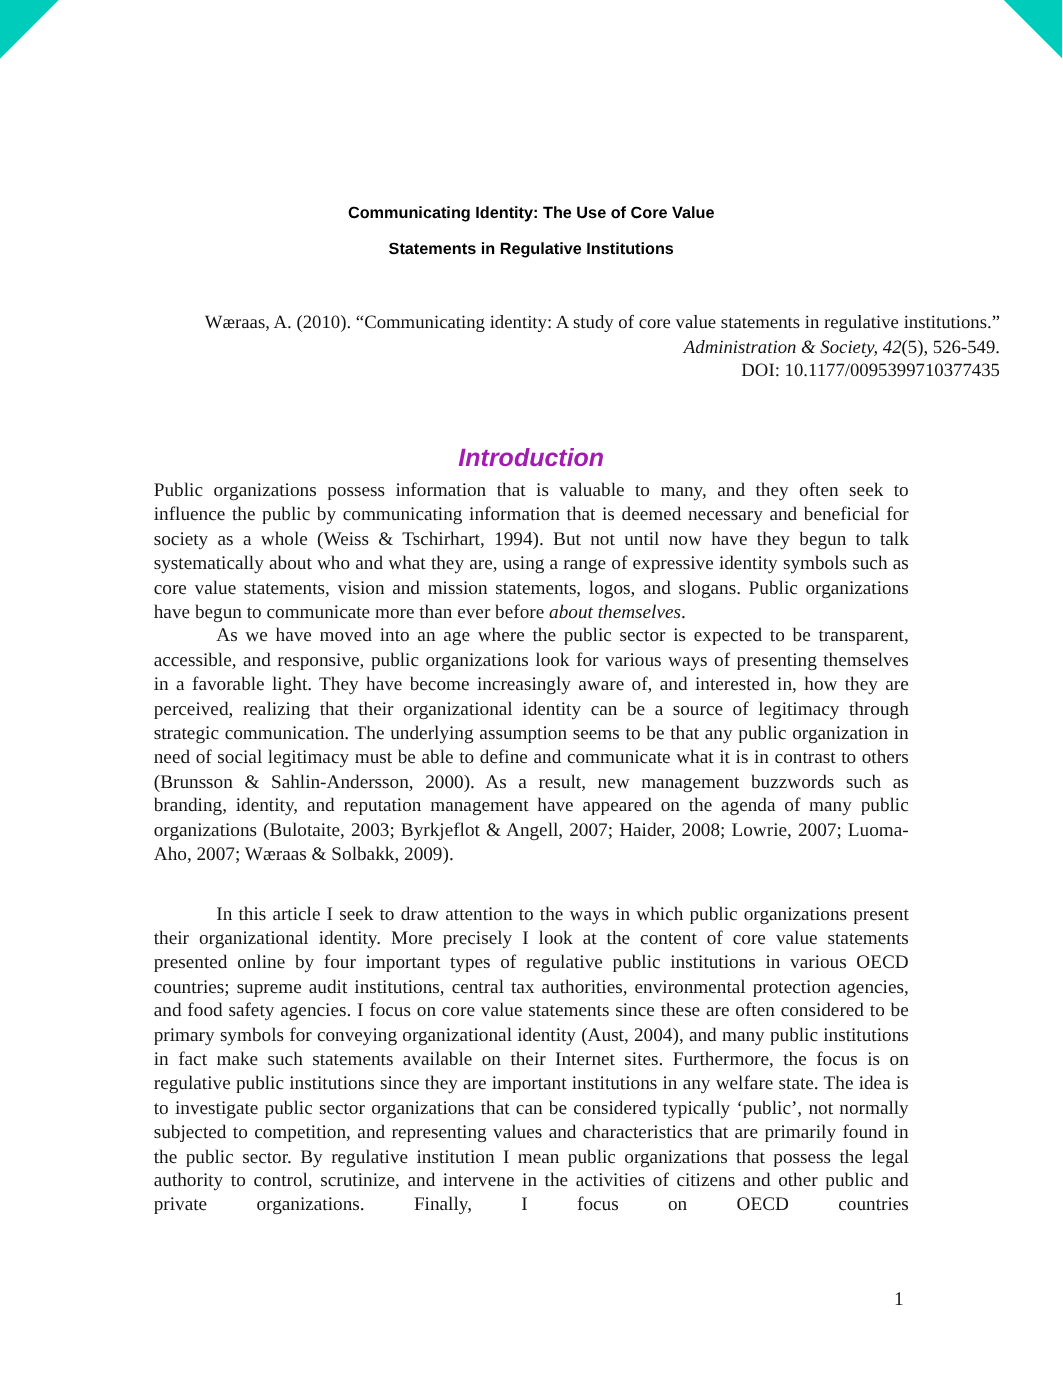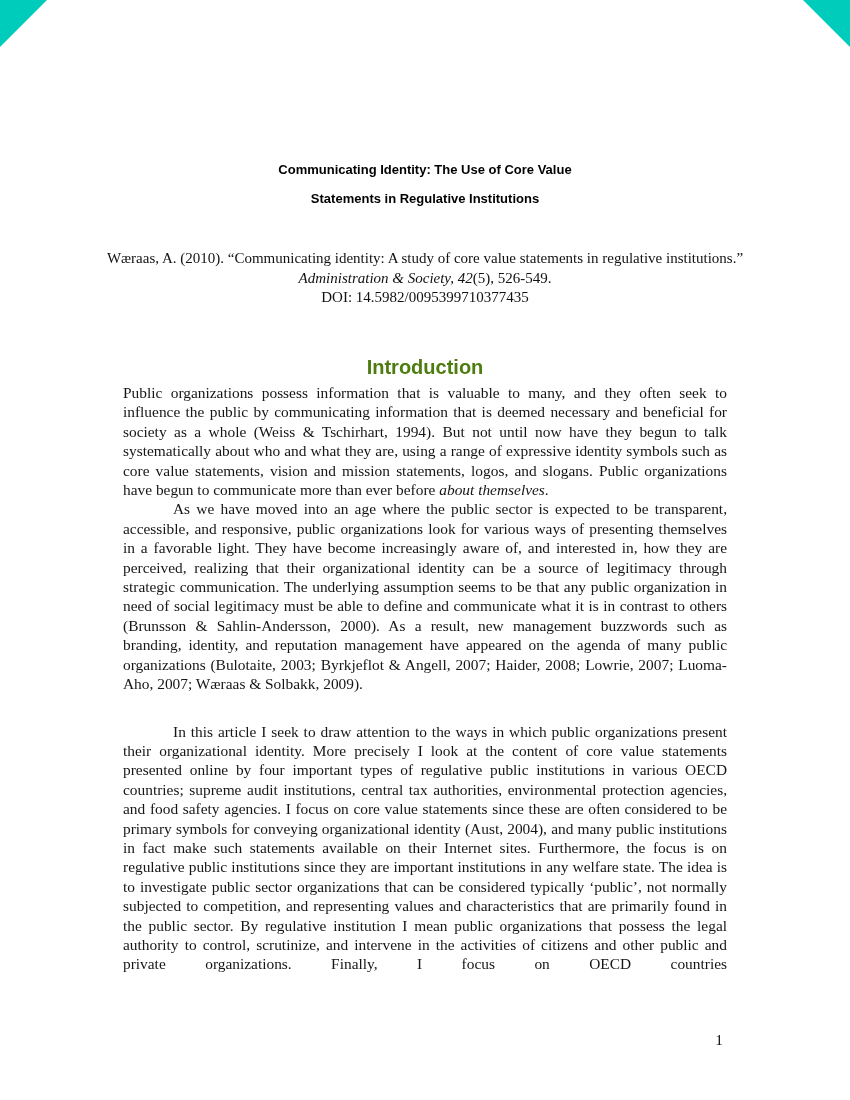--- a/index.html
+++ b/index.html
@@ -28,34 +28,35 @@
     text-align: center;
     font-family: "Liberation Sans", sans-serif;
     font-weight: bold;
     font-size: 13px;
     line-height: 29px;
     color: #000000;
   }
   .citation {
     position: absolute;
     top: 249px; left: 50px; right: 50px;
-    text-align: center;
+    text-align: right;
     font-size: 15px;
     line-height: 19.5px;
     color: #111111;
   }
   .citation .ital { font-style: italic; }
   .section-heading {
     position: absolute;
     top: 356px; left: 0; right: 0;
     text-align: center;
     font-family: "Liberation Sans", sans-serif;
     font-weight: bold;
+    font-style: italic;
     font-size: 20px;
-    color: #4d7c0f;
+    color: #a21caf;
   }
   .body-text {
     position: absolute;
     top: 383px; left: 123px;
     width: 604px;
     font-size: 15.4px;
     line-height: 19.4px;
   }
   .para { margin: 0; text-align: justify; }
   .para.indent { text-indent: 50px; }
@@ -77,21 +78,21 @@
   <div class="corner tr" style="border-top-color: rgb(0, 204, 187);"></div>
 
   <div class="title">
     <div>Communicating Identity: The Use of Core Value</div>
     <div>Statements in Regulative Institutions</div>
   </div>
 
   <div class="citation">
     <div>Wæraas, A. (2010). “Communicating identity: A study of core value statements in regulative institutions.”</div>
     <div><span class="ital">Administration &amp; Society, 42</span><span>(5), 526-549.</span></div>
-    <div>DOI: 14.5982/0095399710377435</div>
+    <div>DOI: 10.1177/0095399710377435</div>
   </div>
 
   <div class="section-heading">Introduction</div>
 
   <div class="body-text">
       <p class="para"><span>Public organizations possess information that is valuable to many, and they often seek to influence the public by communicating information that is deemed necessary and beneficial for society as a whole (Weiss &amp; Tschirhart, 1994). But not until now have they begun to talk systematically about who and what they are, using a range of expressive identity symbols such as core value statements, vision and mission statements, logos, and slogans. Public organizations have begun to communicate more than ever before </span><span class="em">about themselves</span><span>.</span></p>
       <p class="para indent"><span>As we have moved into an age where the public sector is expected to be transparent, accessible, and responsive, public organizations look for various ways of presenting themselves in a favorable light. They have become increasingly aware of, and interested in, how they are perceived, realizing that their organizational identity can be a source of legitimacy through strategic communication. The underlying assumption seems to be that any public organization in need of social legitimacy must be able to define and communicate what it is in contrast to others (Brunsson &amp; Sahlin-Andersson, 2000). As a result, new management buzzwords such as branding, identity, and reputation management have appeared on the agenda of many public organizations (Bulotaite, 2003; Byrkjeflot &amp; Angell, 2007; Haider, 2008; Lowrie, 2007; Luoma-Aho, 2007; Wæraas &amp; Solbakk, 2009).</span></p>
       <p class="para indent justify-last"><span>In this article I seek to draw attention to the ways in which public organizations present their organizational identity. More precisely I look at the content of core value statements presented online by four important types of regulative public institutions in various OECD countries; supreme audit institutions, central tax authorities, environmental protection agencies, and food safety agencies. I focus on core value statements since these are often considered to be primary symbols for conveying organizational identity (Aust, 2004), and many public institutions in fact make such statements available on their Internet sites. Furthermore, the focus is on regulative public institutions since they are important institutions in any welfare state. The idea is to investigate public sector organizations that can be considered typically ‘public’, not normally subjected to competition, and representing values and characteristics that are primarily found in the public sector. By regulative institution I mean public organizations that possess the legal authority to control, scrutinize, and intervene in the activities of citizens and other public and private organizations. Finally, I focus on OECD countries</span></p>
     </div>
 

